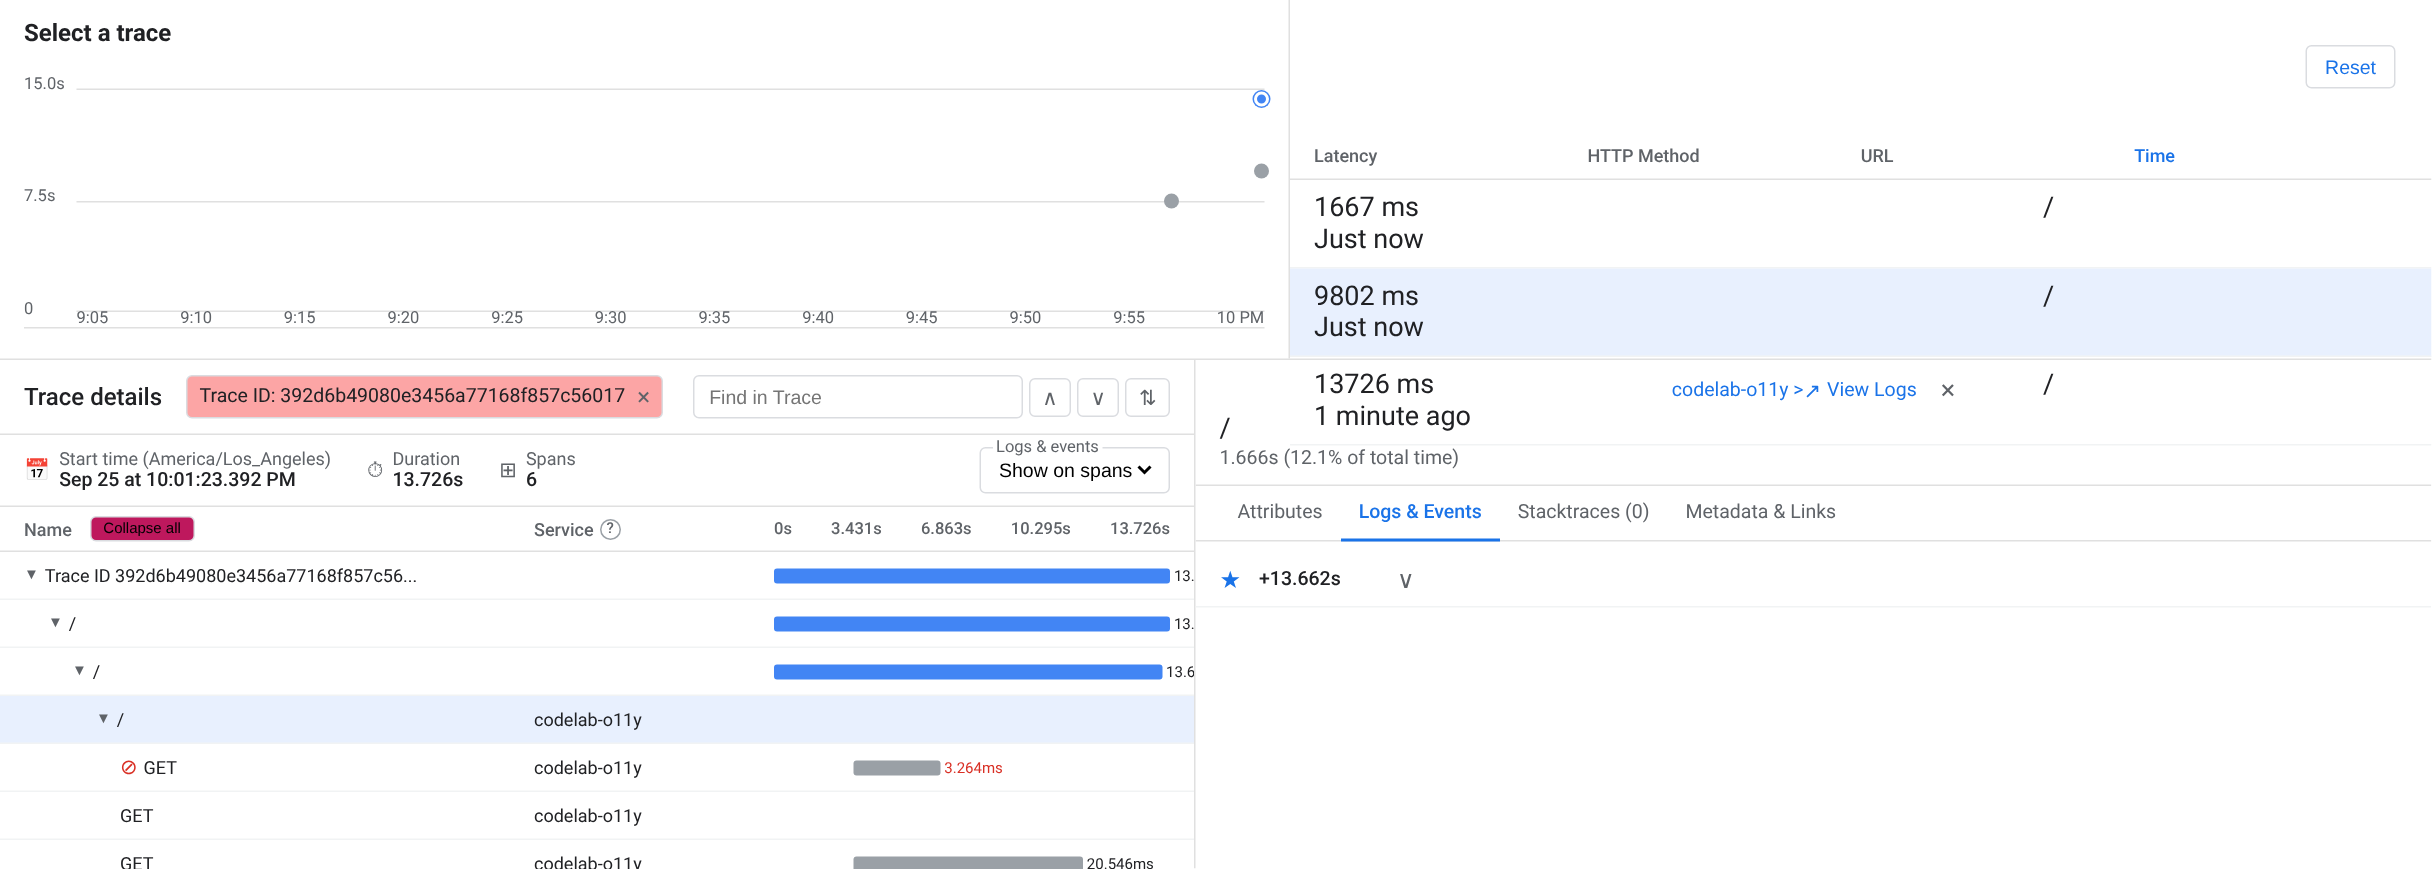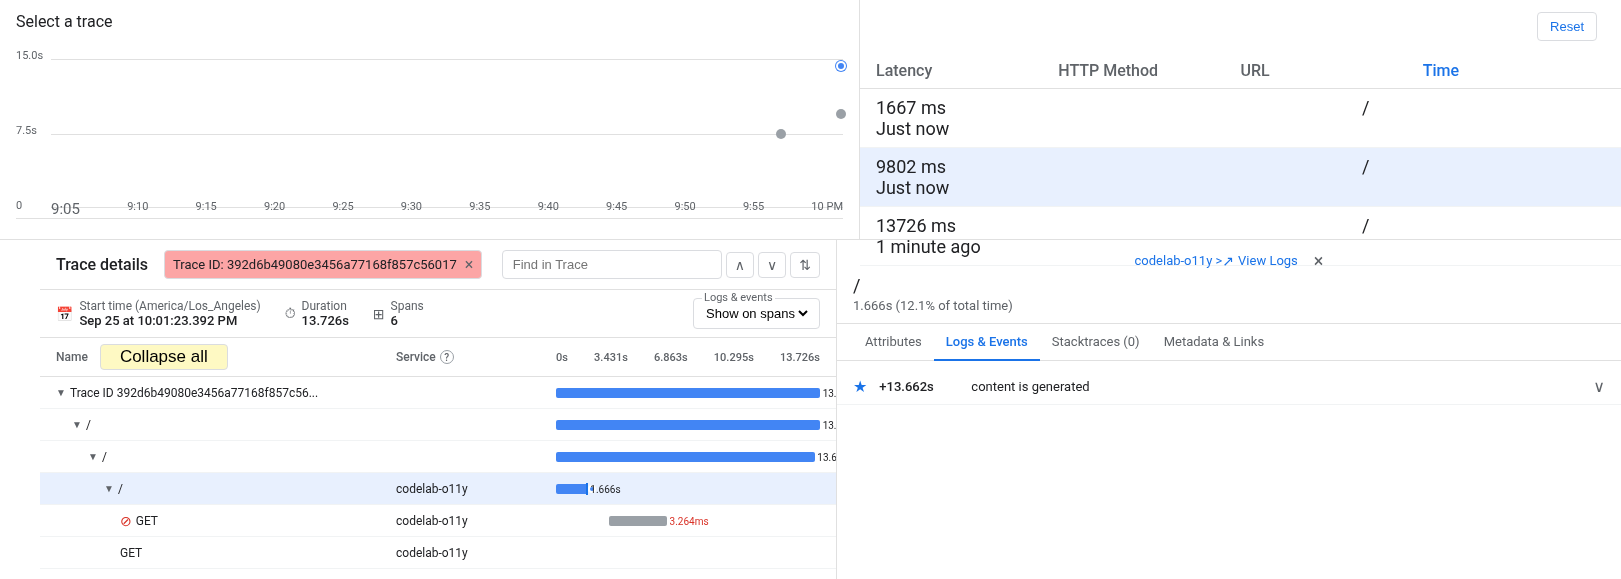--- a/index.html
+++ b/index.html
@@ -12,37 +12,37 @@
     }
 
     .select-trace-panel {
       width: 860px;
       padding: 12px 16px;
       border-right: 1px solid #e0e0e0;
     }
 
     .select-trace-title {
       font-size: 16px;
-      font-weight: 400;
+      font-weight: 700;
       color: #202124;
       margin-bottom: 8px;
     }
 
     .right-panel {
       flex: 1;
       display: flex;
       flex-direction: column;
     }
 
     .table-header {
       display: grid;
       grid-template-columns: 1fr 1fr 1fr 1fr;
       padding: 8px 16px;
       border-bottom: 1px solid #e0e0e0;
-      font-size: 16px;
+      font-size: 12px;
       color: #5f6368;
       font-weight: 500;
     }
 
     .table-body {}
 
     .table-row {
       display: grid;
       grid-template-columns: 1fr 1fr 1fr;
       padding: 8px 16px;
@@ -60,21 +60,20 @@
       font-size: 13px;
       color: #1a73e8;
       cursor: pointer;
       margin: 8px 16px;
     }
 
     
     .bottom-section {
       display: flex;
       height: 339px;
-      margin-left: 40px;
     }
 
     .trace-panel {
       width: 797px;
       border-right: 1px solid #e0e0e0;
       display: flex;
       flex-direction: column;
       overflow: hidden;
     }
 
@@ -193,24 +192,24 @@
     }
 
     .time-markers {
       display: flex;
       justify-content: space-between;
       font-size: 11px;
     }
 
     .collapse-btn {
       border: 1px solid #dadce0;
-      background: #fef9c3;
+      background: #be185d;
       border-radius: 4px;
-      padding: 2px 19px;
-      font-size: 17px;
+      padding: 2px 8px;
+      font-size: 10px;
       cursor: pointer;
       margin-left: 8px;
     }
 
     .span-rows {
       overflow-y: auto;
       flex: 1;
     }
 
     .span-row {
@@ -426,38 +425,38 @@
       <div style="position:absolute; left:35px; right:0; top:95px; height:1px; background:#e0e0e0;"></div>
       <div style="position:absolute; left:35px; right:0; top:168px; height:1px; background:#e0e0e0;"></div>
 
       <div class="scatter-dot" style="left:820px; top:22px; background:#4285f4; border:2px solid #fff; box-shadow:0 0 0 1px #4285f4;"></div>
 
       <div class="scatter-dot" style="left:820px; top:70px; background:#9aa0a6;"></div>
 
       <div class="scatter-dot" style="left:760px; top:90px; background:#9aa0a6;"></div>
 
       <div style="position:absolute; bottom:0; left:35px; right:0; display:flex; justify-content:space-between;">
-        <span style="font-size:15px; color:#5f6368;">9:05</span>
+        <span style="font-size:11px; color:#5f6368;">9:05</span>
         <span style="font-size:11px; color:#5f6368;">9:10</span>
         <span style="font-size:11px; color:#5f6368;">9:15</span>
         <span style="font-size:11px; color:#5f6368;">9:20</span>
         <span style="font-size:11px; color:#5f6368;">9:25</span>
         <span style="font-size:11px; color:#5f6368;">9:30</span>
         <span style="font-size:11px; color:#5f6368;">9:35</span>
         <span style="font-size:11px; color:#5f6368;">9:40</span>
         <span style="font-size:11px; color:#5f6368;">9:45</span>
         <span style="font-size:11px; color:#5f6368;">9:50</span>
         <span style="font-size:11px; color:#5f6368;">9:55</span>
         <span style="font-size:11px; color:#5f6368;">10 PM</span>
       </div>
     </div>
   </div>
 
   <div class="right-panel">
-    <div style="display:flex; justify-content:flex-end; padding:4px 8px;">
+    <div style="display:flex; justify-content:flex-end; padding:22px 8px;">
       <button class="reset-btn">Reset</button>
     </div>
 
     <div class="table-header">
       <span style="cursor:pointer;">Latency</span>
       <span style="cursor:pointer;">HTTP Method</span>
       <span style="cursor:pointer;">URL</span>
       <span style="cursor:pointer; color:#1a73e8;">Time</span>
     </div>
 
@@ -588,26 +587,20 @@
           <span class="bar-label" style="left:99%; font-size:10px;">13.659s</span>
         </div>
       </div>
 
       <div class="span-row selected">
         <div class="span-name indent-3">
           <span class="chevron">▼</span>
           <span>/</span>
         </div>
         <div style="font-size:12px; color:#202124;">codelab-o11y</div>
-        <div class="bar-container">
-          <div class="bar" style="left:0%; width:12%; background:#4285f4;"></div>
-          <span class="dot-blue" style="position:absolute; top:4px; left:12%;"></span>
-          <span class="bar-label" style="left:13%; font-size:10px;">1.666s</span>
-          <div style="position:absolute; top:2px; left:11.5%; width:2px; height:12px; background:#1a73e8;"></div>
-        </div>
       </div>
 
       <div class="span-row">
         <div class="span-name indent-4">
           <span class="error-icon">⊘</span>
           <span>GET</span>
         </div>
         <div style="font-size:12px; color:#202124;">codelab-o11y</div>
         <div class="bar-container">
           <div class="bar bar-small" style="left:20%; width:22%; background:#9aa0a6;"></div>
@@ -657,18 +650,17 @@
       <div class="detail-tab">Attributes</div>
       <div class="detail-tab active">Logs &amp; Events</div>
       <div class="detail-tab">Stacktraces (0)</div>
       <div class="detail-tab">Metadata &amp; Links</div>
     </div>
 
     <div class="detail-content">
       <div class="event-row">
         <span class="event-icon">★</span>
         <span class="event-time">+13.662s</span>
-        <span class="event-desc">content is generated</span>
         <span class="expand-icon">∨</span>
       </div>
     </div>
   </div>
 </div>
 
 </body></html>

